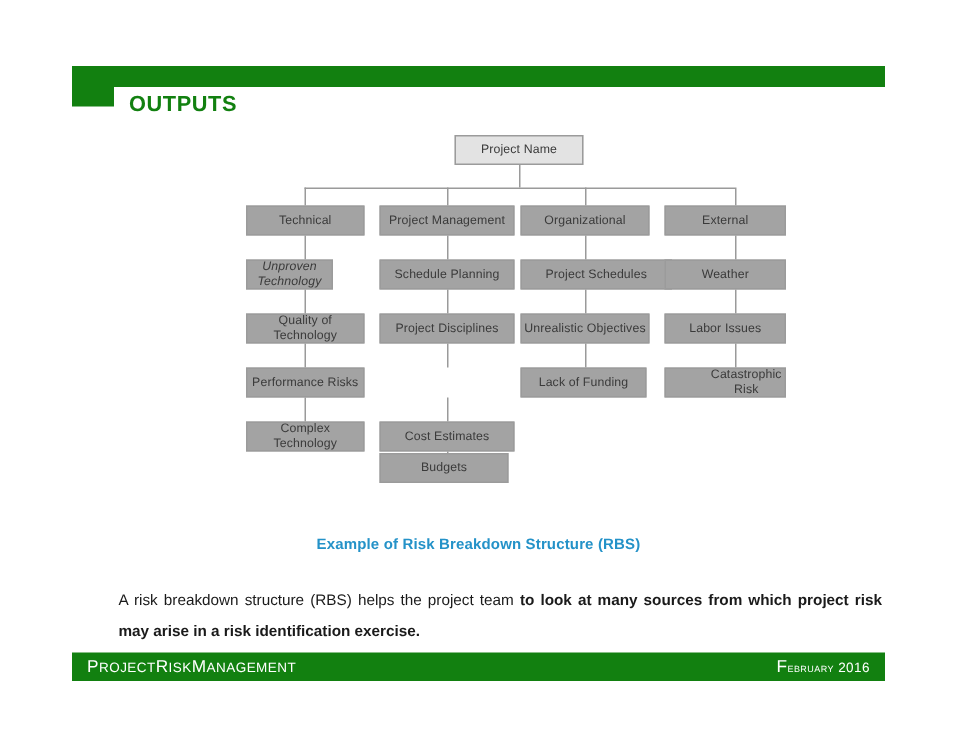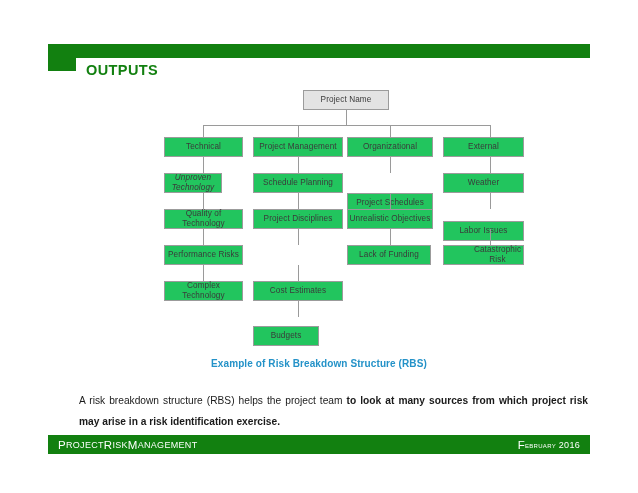--- a/index.html
+++ b/index.html
@@ -47,21 +47,21 @@
   .diagram {
     position: absolute;
     left: 0;
     top: 90px;
     width: 638px;
     height: 260px;
   }
   .node {
     position: absolute;
     box-sizing: border-box;
-    background: #22c55e;
+    background: #a3a3a3;
     border: 1px solid #9b9b9b;
     color: #3a3a3a;
     font-size: 8.2px;
     line-height: 10px;
     text-align: center;
     display: flex;
     align-items: center;
     justify-content: center;
     height: 20px;
     letter-spacing: 0.1px;
@@ -171,35 +171,35 @@
 
   <div class="node" style="left:253px; top:47px; width:90px;">Project Management</div>
   <div class="conn v" style="left:298px; top:67px; height:16px;"></div>
   <div class="node" style="left:253px; top:83px; width:90px;">Schedule Planning</div>
   <div class="conn v" style="left:298px; top:103px; height:16px;"></div>
   <div class="node" style="left:253px; top:119px; width:90px;">Project Disciplines</div>
   <div class="conn v" style="left:298px; top:139px; height:16px;"></div>
   <div class="conn v" style="left:298px; top:175px; height:16px;"></div>
   <div class="node" style="left:253px; top:191px; width:90px;">Cost Estimates</div>
   <div class="conn v" style="left:298px; top:211px; height:16px;"></div>
-  <div class="node" style="left:253px; top:236px; width:66px;">Budgets</div>
+  <div class="node" style="left:253px; top:212px; width:86px;">Budgets</div>
 
   <div class="node" style="left:347px; top:47px; width:86px;">Organizational</div>
   <div class="conn v" style="left:390px; top:67px; height:16px;"></div>
-  <div class="node" style="left:347px; top:83px; width:86px;margin-top:20px;">Project Schedules</div>
+  <div class="node" style="left:347px; top:83px; width:101px;">Project Schedules</div>
   <div class="conn v" style="left:390px; top:103px; height:16px;"></div>
   <div class="node" style="left:347px; top:119px; width:86px;">Unrealistic Objectives</div>
   <div class="conn v" style="left:390px; top:139px; height:16px;"></div>
   <div class="node" style="left:347px; top:155px; width:84px;">Lack of Funding</div>
 
   <div class="node" style="left:443px; top:47px; width:81px;">External</div>
   <div class="conn v" style="left:490px; top:67px; height:16px;"></div>
   <div class="node" style="left:443px; top:83px; width:81px;text-align:right;">Weather</div>
   <div class="conn v" style="left:490px; top:103px; height:16px;"></div>
-  <div class="node" style="left:443px; top:119px; width:81px;margin-top:12px;">Labor Issues</div>
+  <div class="node" style="left:443px; top:119px; width:81px;">Labor Issues</div>
   <div class="conn v" style="left:490px; top:139px; height:16px;"></div>
   <div class="node" style="left:443px; top:155px; width:81px;padding-left:28px;">Catastrophic Risk</div>
 
 </div>
 
 <div class="caption">Example of Risk Breakdown Structure (RBS)</div>
 
 <div class="body-text"><span>A risk breakdown structure (RBS) helps the project team </span><b>to look at many sources from which project risk may arise in a risk identification exercise.</b></div>
 
 <div class="footer-bar">

